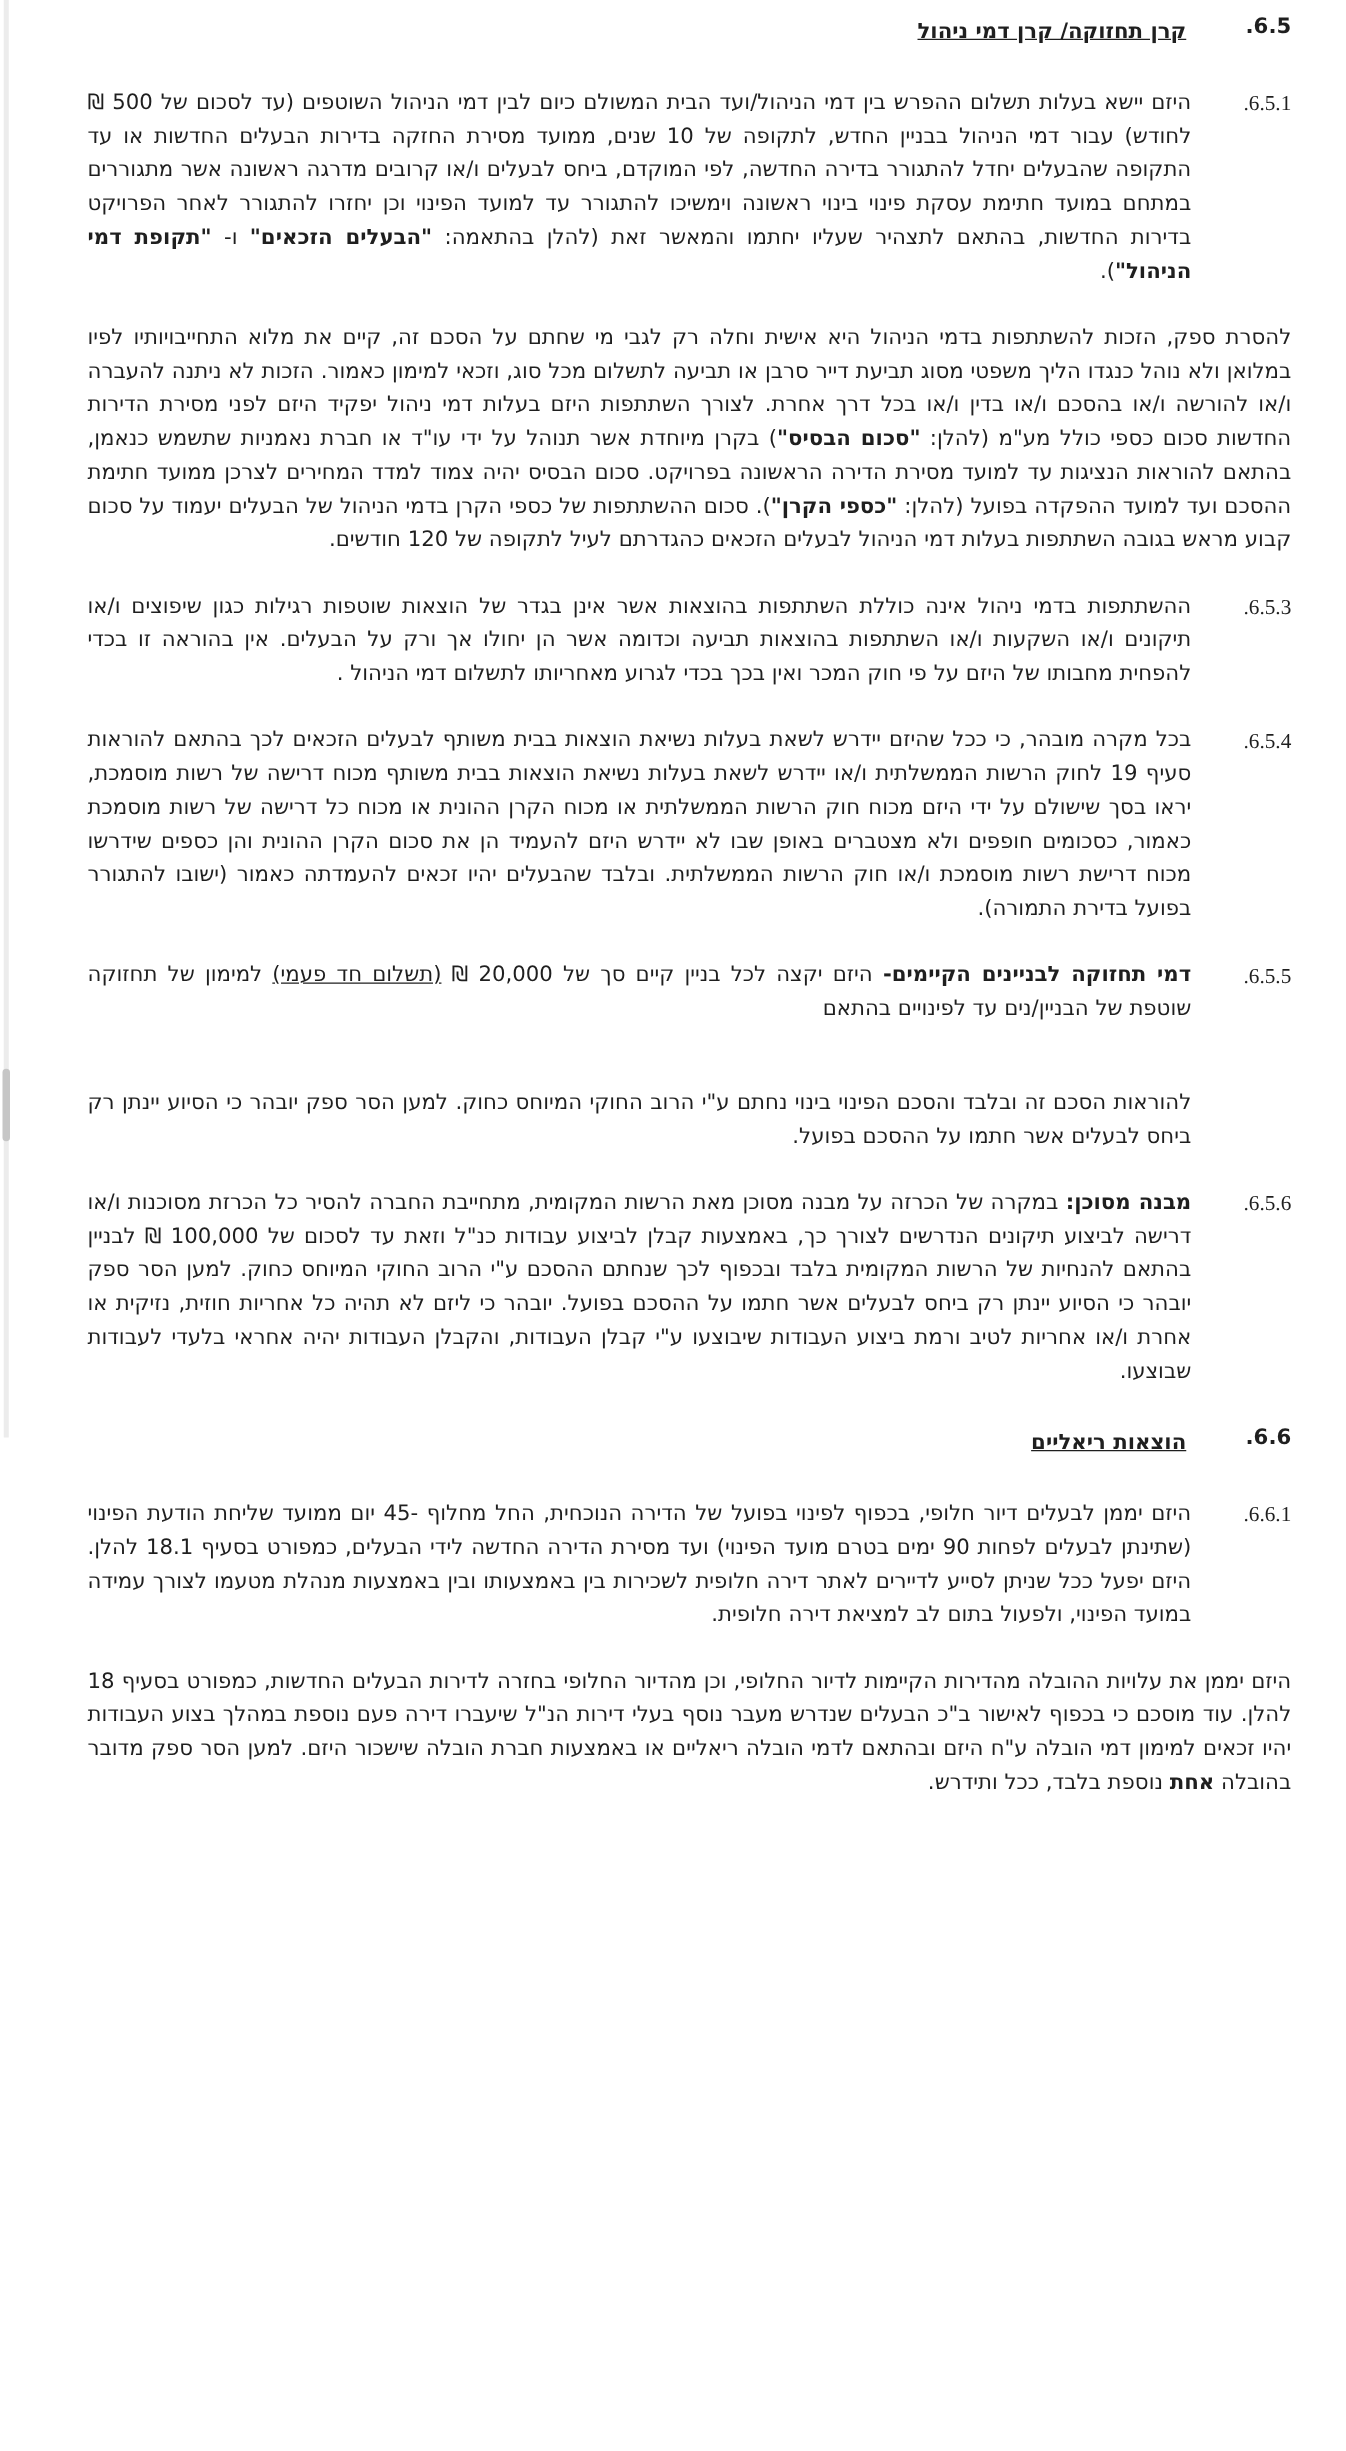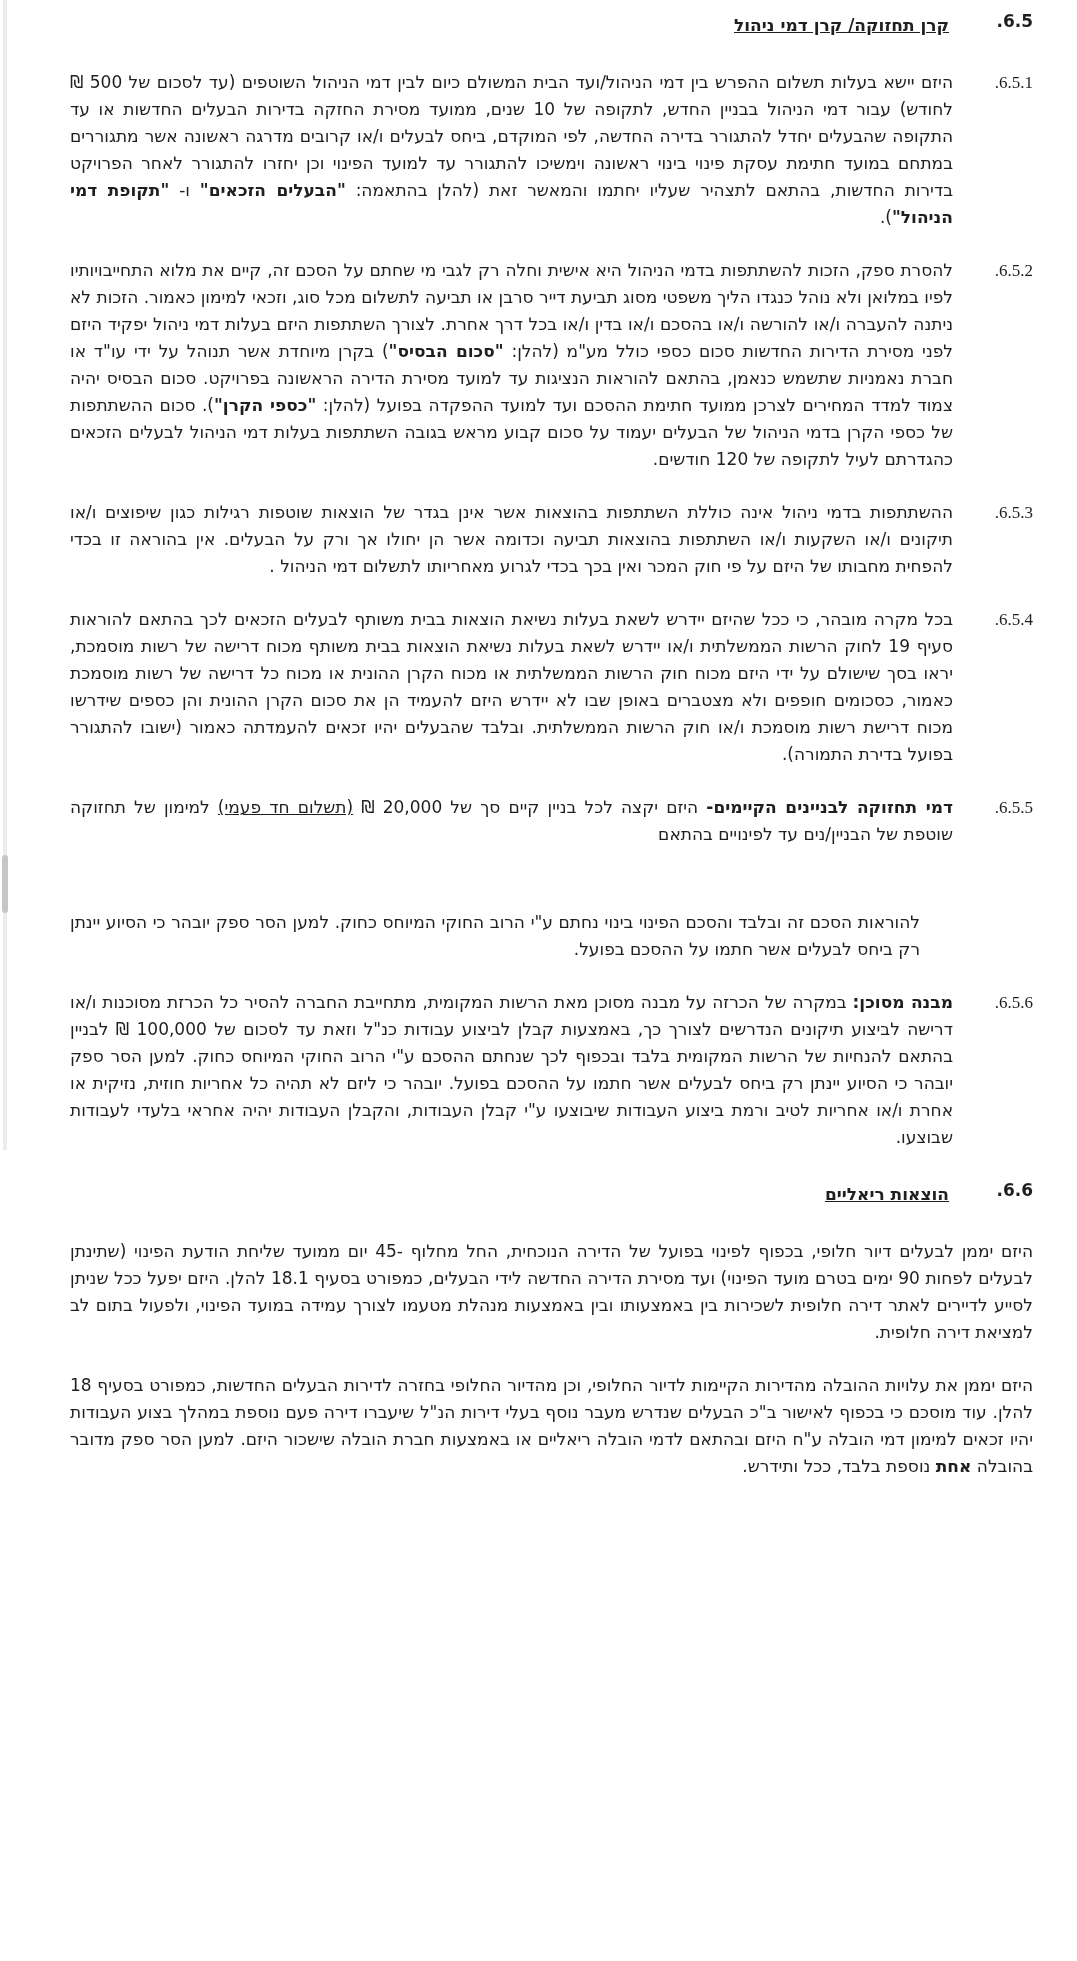--- a/index.html
+++ b/index.html
@@ -60,22 +60,21 @@
   }
   .clause .num {
     flex: 0 0 80px;
     font-family: Liberation Serif, serif;
   }
   .clause .body {
     flex: 1;
     text-align: justify;
   }
   .continuation {
-    margin-top: 61px;
-    gap: 33px;
+    margin-top: 48px;
   }
   .seg { font-weight: normal; text-decoration: none; }
   .seg.b { font-weight: bold; }
   .seg.u { text-decoration: underline; }
 </style>
 </head>
 <body>
 
 <div class="page-edge-track"></div>
 <div class="page-edge-thumb"></div>
@@ -86,21 +85,20 @@
     <div class="num">6.5.</div>
     <h2 class="title">קרן תחזוקה/ קרן דמי ניהול</h2>
   </div>
 
   <div class="clause">
     <div class="num">6.5.1.</div>
     <div class="body"><span class="seg">היזם יישא בעלות תשלום ההפרש בין דמי הניהול/ועד הבית המשולם כיום לבין דמי הניהול השוטפים (עד לסכום של 500 ₪ לחודש) עבור דמי הניהול בבניין החדש, לתקופה של 10 שנים, ממועד מסירת החזקה בדירות הבעלים החדשות או עד התקופה שהבעלים יחדל להתגורר בדירה החדשה, לפי המוקדם, ביחס לבעלים ו/או קרובים מדרגה ראשונה אשר מתגוררים במתחם במועד חתימת עסקת פינוי בינוי ראשונה וימשיכו להתגורר עד למועד הפינוי וכן יחזרו להתגורר לאחר הפרויקט בדירות החדשות, בהתאם לתצהיר שעליו יחתמו והמאשר זאת (להלן בהתאמה: </span><span class="seg b">"הבעלים הזכאים"</span><span class="seg"> ו- </span><span class="seg b">"תקופת דמי הניהול"</span><span class="seg">).</span></div>
   </div>
 
   <div class="clause">
-    <div class="num">6.5.2.</div>
     <div class="body"><span class="seg">להסרת ספק, הזכות להשתתפות בדמי הניהול היא אישית וחלה רק לגבי מי שחתם על הסכם זה, קיים את מלוא התחייבויותיו לפיו במלואן ולא נוהל כנגדו הליך משפטי מסוג תביעת דייר סרבן או תביעה לתשלום מכל סוג, וזכאי למימון כאמור. הזכות לא ניתנה להעברה ו/או להורשה ו/או בהסכם ו/או בדין ו/או בכל דרך אחרת. לצורך השתתפות היזם בעלות דמי ניהול יפקיד היזם לפני מסירת הדירות החדשות סכום כספי כולל מע"מ (להלן: </span><span class="seg b">"סכום הבסיס"</span><span class="seg">) בקרן מיוחדת אשר תנוהל על ידי עו"ד או חברת נאמניות שתשמש כנאמן, בהתאם להוראות הנציגות עד למועד מסירת הדירה הראשונה בפרויקט. סכום הבסיס יהיה צמוד למדד המחירים לצרכן ממועד חתימת ההסכם ועד למועד ההפקדה בפועל (להלן: </span><span class="seg b">"כספי הקרן"</span><span class="seg">). סכום ההשתתפות של כספי הקרן בדמי הניהול של הבעלים יעמוד על סכום קבוע מראש בגובה השתתפות בעלות דמי הניהול לבעלים הזכאים כהגדרתם לעיל לתקופה של 120 חודשים.</span></div>
   </div>
 
   <div class="clause">
     <div class="num">6.5.3.</div>
     <div class="body"><span class="seg">ההשתתפות בדמי ניהול אינה כוללת השתתפות בהוצאות אשר אינן בגדר של הוצאות שוטפות רגילות כגון שיפוצים ו/או תיקונים ו/או השקעות ו/או השתתפות בהוצאות תביעה וכדומה אשר הן יחולו אך ורק על הבעלים. אין בהוראה זו בכדי להפחית מחבותו של היזם על פי חוק המכר ואין בכך בכדי לגרוע מאחריותו לתשלום דמי הניהול .</span></div>
   </div>
 
   <div class="clause">
     <div class="num">6.5.4.</div>
@@ -121,20 +119,21 @@
     <div class="num">6.5.6.</div>
     <div class="body"><span class="seg b">מבנה מסוכן:</span><span class="seg"> במקרה של הכרזה על מבנה מסוכן מאת הרשות המקומית, מתחייבת החברה להסיר כל הכרזת מסוכנות ו/או דרישה לביצוע תיקונים הנדרשים לצורך כך, באמצעות קבלן לביצוע עבודות כנ"ל וזאת עד לסכום של 100,000 ₪ לבניין בהתאם להנחיות של הרשות המקומית בלבד ובכפוף לכך שנחתם ההסכם ע"י הרוב החוקי המיוחס כחוק. למען הסר ספק יובהר כי הסיוע יינתן רק ביחס לבעלים אשר חתמו על ההסכם בפועל. יובהר כי ליזם לא תהיה כל אחריות חוזית, נזיקית או אחרת ו/או אחריות לטיב ורמת ביצוע העבודות שיבוצעו ע"י קבלן העבודות, והקבלן העבודות יהיה אחראי בלעדי לעבודות שבוצעו.</span></div>
   </div>
 
   <div class="heading">
     <div class="num">6.6.</div>
     <h2 class="title">הוצאות ריאליים</h2>
   </div>
 
   <div class="clause">
+    <div class="num">6.6.1.</div>
     <div class="body"><span class="seg">היזם יממן לבעלים דיור חלופי, בכפוף לפינוי בפועל של הדירה הנוכחית, החל מחלוף -45 יום ממועד שליחת הודעת הפינוי (שתינתן לבעלים לפחות 90 ימים בטרם מועד הפינוי) ועד מסירת הדירה החדשה לידי הבעלים, כמפורט בסעיף 18.1 להלן. היזם יפעל ככל שניתן לסייע לדיירים לאתר דירה חלופית לשכירות בין באמצעותו ובין באמצעות מנהלת מטעמו לצורך עמידה במועד הפינוי, ולפעול בתום לב למציאת דירה חלופית.</span></div>
   </div>
 
   <div class="clause">
     <div class="body"><span class="seg">היזם יממן את עלויות ההובלה מהדירות הקיימות לדיור החלופי, וכן מהדיור החלופי בחזרה לדירות הבעלים החדשות, כמפורט בסעיף 18 להלן. עוד מוסכם כי בכפוף לאישור ב"כ הבעלים שנדרש מעבר נוסף בעלי דירות הנ"ל שיעברו דירה פעם נוספת במהלך בצוע העבודות יהיו זכאים למימון דמי הובלה ע"ח היזם ובהתאם לדמי הובלה ריאליים או באמצעות חברת הובלה שישכור היזם. למען הסר ספק מדובר בהובלה </span><span class="seg b">אחת</span><span class="seg"> נוספת בלבד, ככל ותידרש.</span></div>
   </div>
 
 </div>
 
 </body></html>

